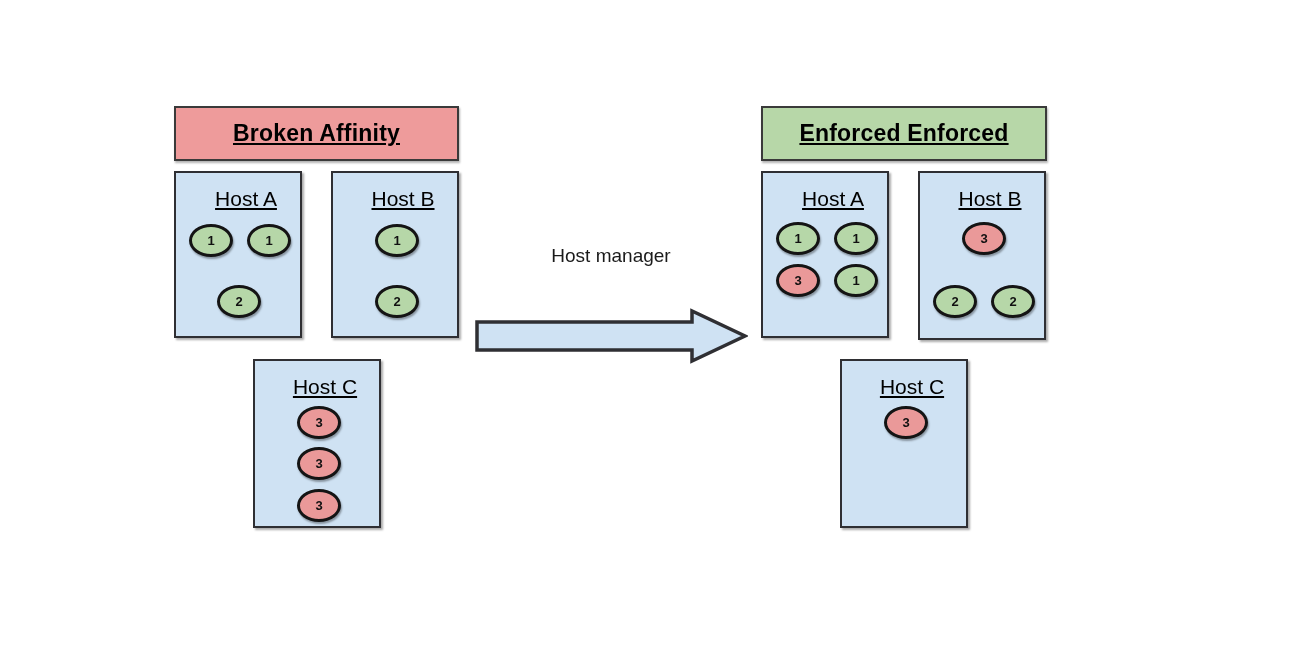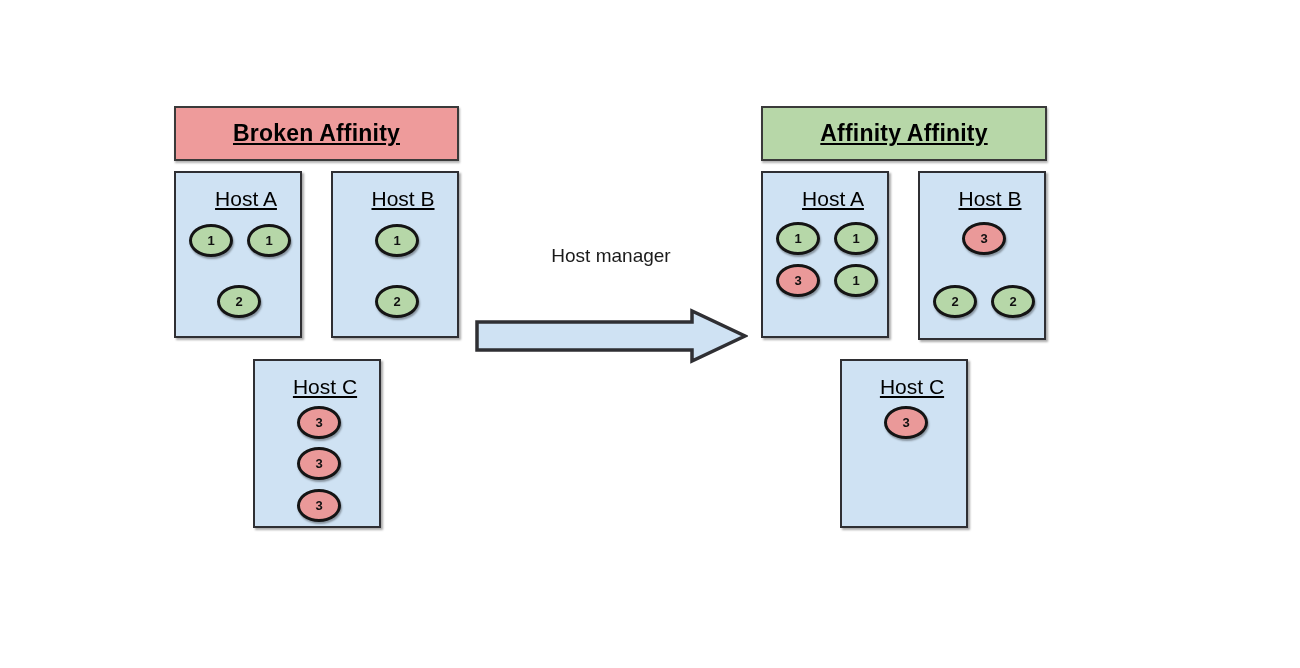--- a/index.html
+++ b/index.html
@@ -132,21 +132,21 @@
 
   <div id="transition-caption">
     <div>Host manager</div>
   </div>
 
   <svg id="transition-arrow" viewBox="0 0 274 56">
     <polygon points="3,14 218,14 218,3 271,28 218,53 218,42 3,42" fill="#cfe2f3" stroke="#2f2f33" stroke-width="3.5" stroke-linejoin="miter"></polygon>
   </svg>
 
   <div class="section-header" id="header-enforced">
-    <span class="title">Affinity Affinity</span>
+    <span class="title">Enforced Enforced</span>
   </div>
 
   <div class="host-box" id="right-host-a" style="left:761px; top:171px; width:128px; height:167px;">
     <div class="host-label" style="top:14px;">Host A</div>
     <div class="vm green" style="left:13px; top:49px; width:44px; height:33px;">1</div>
     <div class="vm green" style="left:71px; top:49px; width:44px; height:33px;">1</div>
     <div class="vm red" style="left:13px; top:91px; width:44px; height:33px;">3</div>
     <div class="vm green" style="left:71px; top:91px; width:44px; height:33px;">1</div>
   </div>
 

